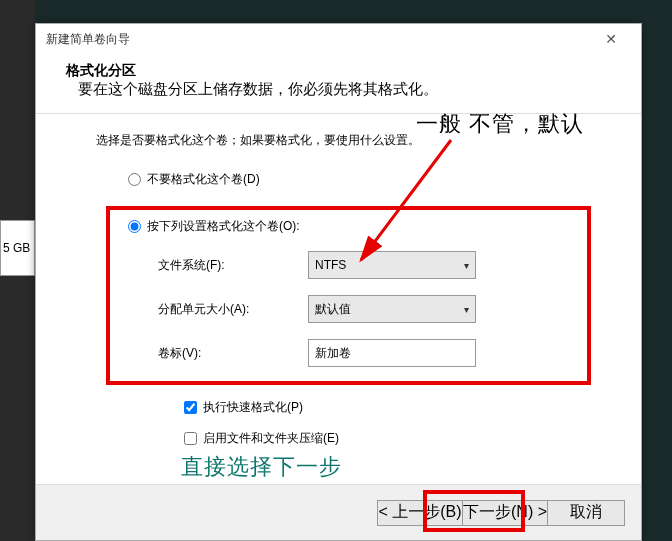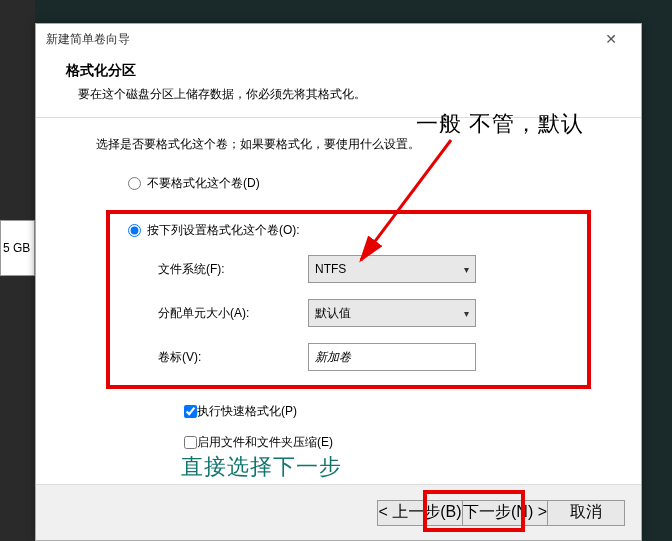--- a/index.html
+++ b/index.html
@@ -5,33 +5,33 @@
 * { box-sizing: border-box; margin: 0; padding: 0; font-family: "Microsoft YaHei", "SimSun", sans-serif; }
 body { width: 672px; height: 541px; background: #1a2a2a; overflow: hidden; position: relative; }
 .bg-left { position: absolute; left: 0; top: 0; width: 35px; height: 541px; background: #2a2a2a; }
 .bg-frag { position: absolute; left: 0; top: 220px; width: 35px; background: #fff; color: #000; font-size: 12px; padding: 20px 2px; border: 1px solid #999; }
 .dialog { position: absolute; left: 35px; top: 23px; width: 607px; height: 518px; background: #fff; border: 1px solid #aaa; box-shadow: 0 0 8px rgba(0,0,0,0.4); }
 .titlebar { height: 30px; display: flex; align-items: center; padding: 9px 10px; font-size: 12px; color: #333; }
 .titlebar .spacer { flex: 1; }
 .close-btn { width: 40px; height: 24px; display: flex; align-items: center; justify-content: center; font-size: 14px; color: #555; cursor: pointer; }
 .header { padding: 8px 30px 14px; }
 .header h1 { font-size: 14px; font-weight: bold; color: #000; }
-.header p { font-size: 12px; color: #000; margin-top: 6px; padding-left: 12px; }
+.header p { font-size: 15px; color: #000; padding-left: 12px; }
 .divider { border: none; border-top: 1px solid #ddd; margin: 0; }
 .content { padding: 18px 40px 8px 60px; font-size: 12px; color: #000; }
 .instr { margin-bottom: 22px; }
 .radio-row { display: flex; align-items: center; gap: 6px; margin-left: 32px; margin-bottom: 18px; }
 .radio-row input[type=radio] { width: 13px; height: 13px; }
 .red-box { border: 4px solid #e60000; padding: 8px 18px 14px 18px; margin: 0 10px 0 10px; }
 .form-row { display: flex; align-items: center; margin: 16px 0 0 30px; }
 .form-row label { width: 150px; }
 .select, .text-input { width: 168px; height: 28px; border: 1px solid #999; padding: 0 6px; font-size: 12px; background: #e8e8e8; display: flex; align-items: center; justify-content: space-between; }
-.text-input { background: #fff; font-style: italic; }
+.text-input { background: #fff; }
 .select .chev { font-size: 10px; color: #333; }
-.check-row { display: flex; align-items: center; margin-left: 88px; margin-top: 14px; }
+.check-row { display: flex; align-items: center; gap: 6px; margin-left: 88px; margin-top: 14px; }
 .check-row input[type=checkbox] { width: 13px; height: 13px; }
 .annot1 { position: absolute; left: 380px; top: 85px; color: #000000; font-size: 22px; font-weight: 400; letter-spacing: 1px; }
 .annot2 { position: absolute; left: 145px; top: 428px; color: #0f766e; font-size: 22px; font-weight: 400; letter-spacing: 1px; }
 .arrow-svg { position: absolute; left: 315px; top: 106px; pointer-events: none; }
 .footer { position: absolute; left: 0; bottom: 0; width: 100%; height: 56px; border-top: 1px solid #ddd; background: #f0f0f0; display: flex; align-items: center; justify-content: flex-end; padding-right: 16px; gap: 0; }
 .btn { height: 26px; min-width: 86px; border: 1px solid #999; background: #e8e8e8; font-size: 16px; display: flex; align-items: center; justify-content: center; cursor: pointer; }
 .btn + .btn { margin-left: -1px; }
 .cancel-btn { margin-left: 24px; min-width: 78px; }
 .next-highlight { border: 4px solid #e60000; padding: 6px; position: absolute; right: 116px; bottom: 8px; }
 </style>

